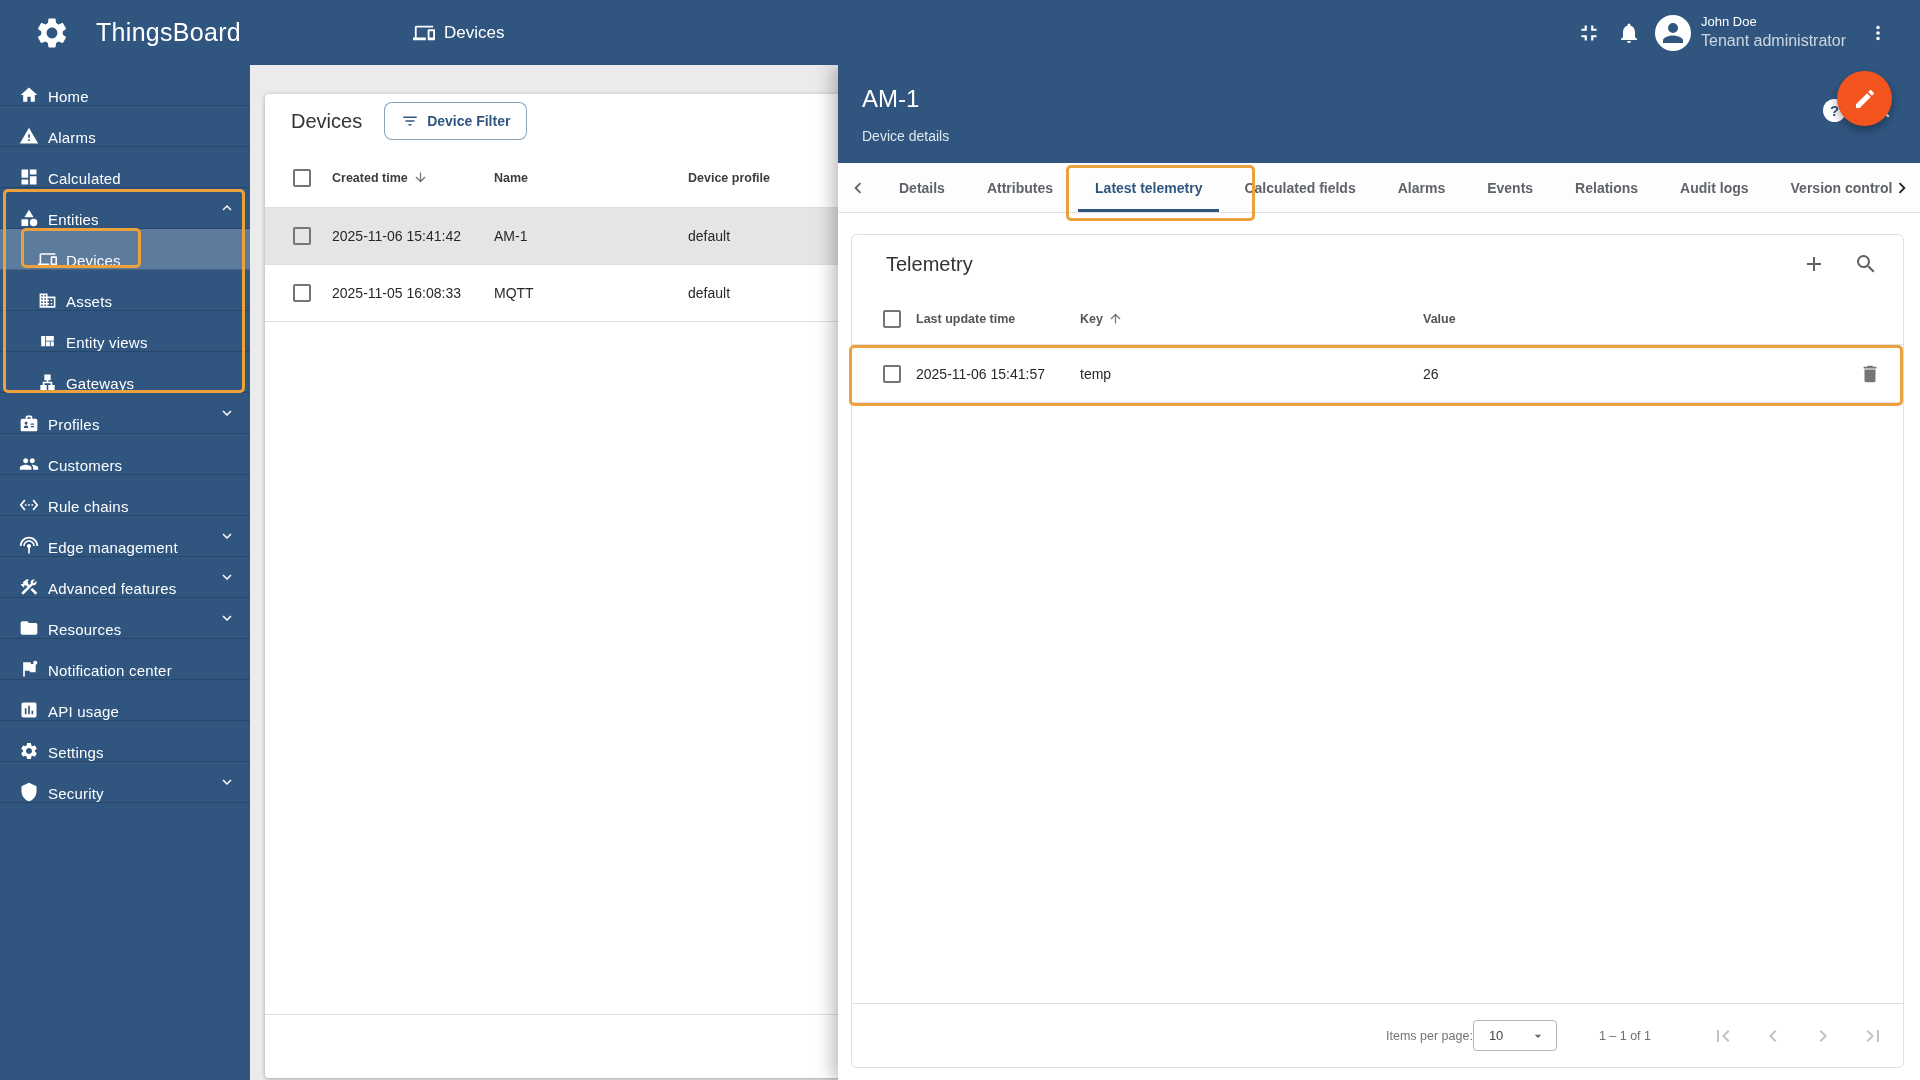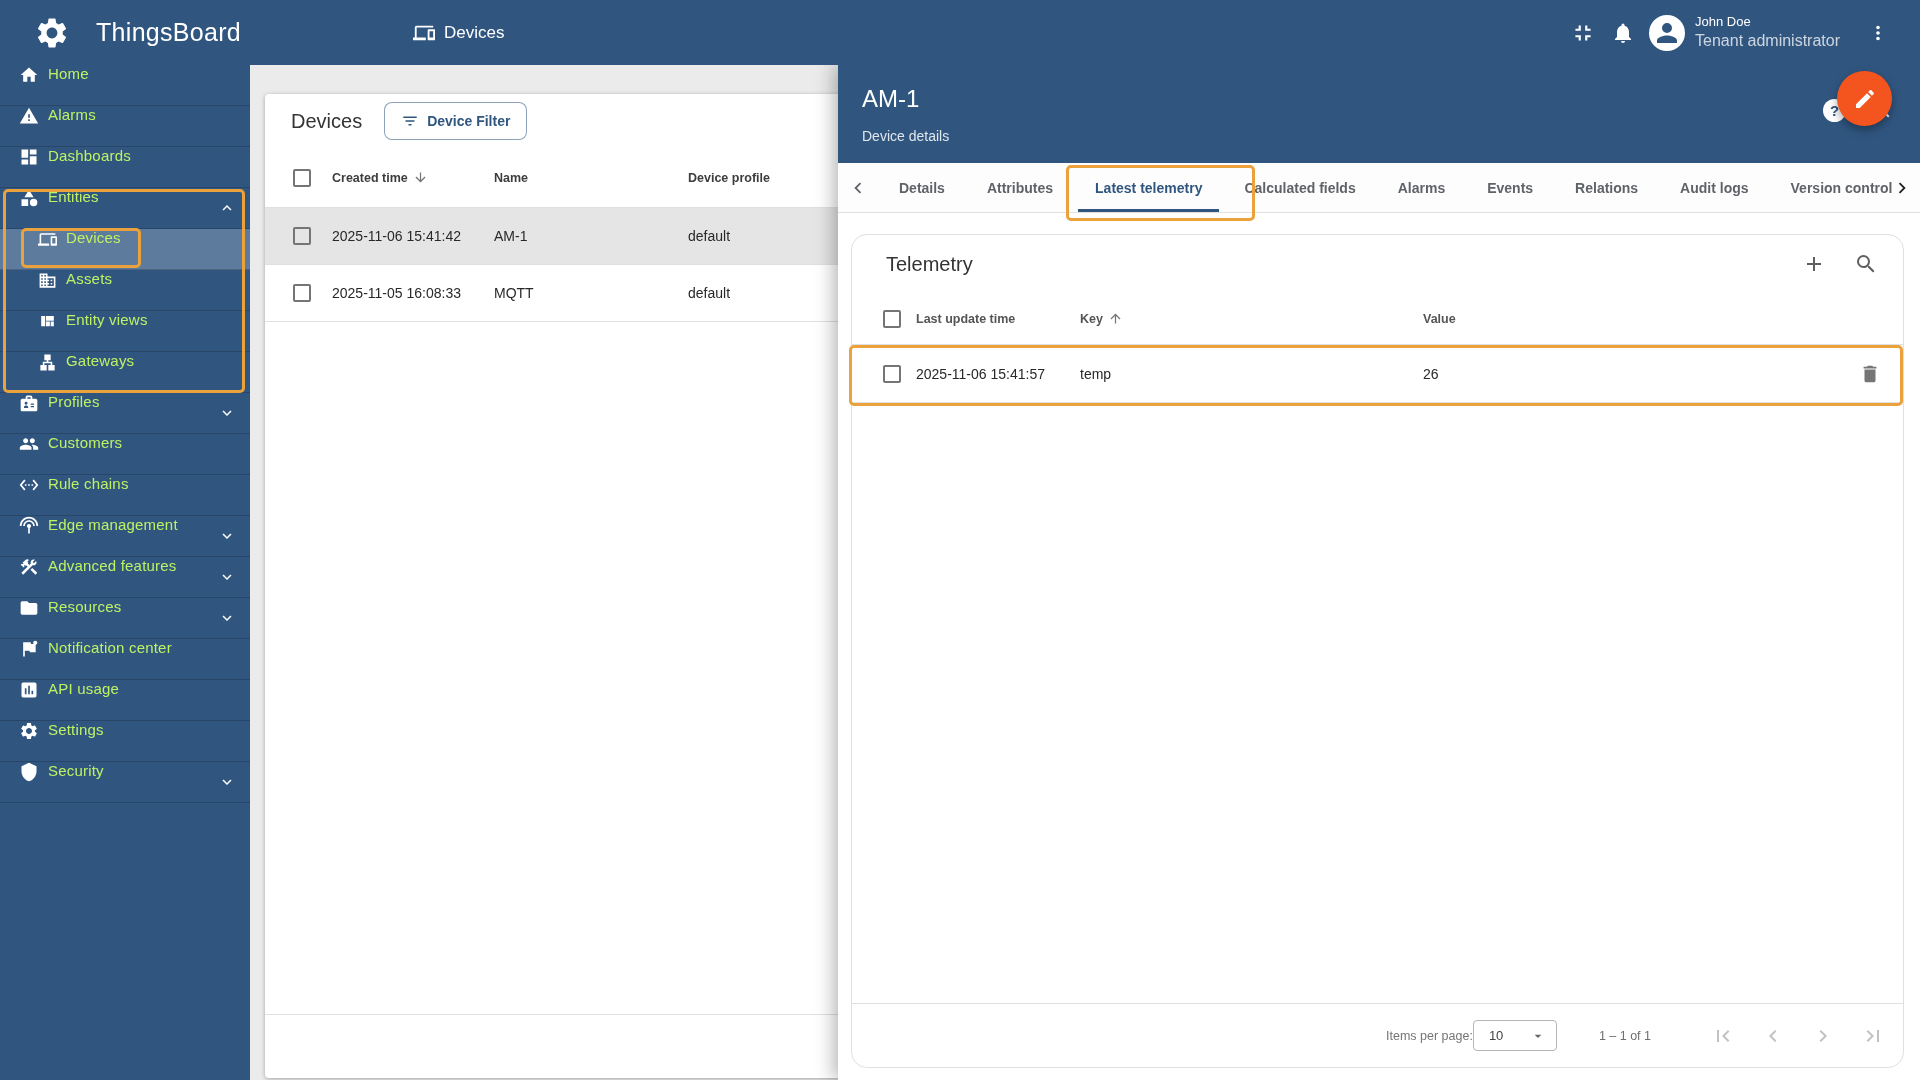--- a/index.html
+++ b/index.html
@@ -17,27 +17,27 @@
 
   
   .topbar{position:absolute;left:0;top:0;width:1920px;height:65px;background:var(--topbar-blue);z-index:30;display:flex;align-items:center;}
   .brand{display:flex;align-items:center;gap:26px;margin-left:34px;color:#fff;}
   .brand-title{font-size:25px;font-weight:500;letter-spacing:.3px;}
   .breadcrumb{display:flex;align-items:center;gap:9px;color:#fff;margin-left:172px;}
   .breadcrumb-label{font-size:17px;font-weight:500;}
   .topbar-right{position:absolute;right:22px;top:0;height:65px;display:flex;align-items:center;gap:0;color:#fff;}
   .tb-iconbtn{width:40px;height:40px;display:flex;align-items:center;justify-content:center;cursor:pointer;}
   .avatar{width:36px;height:36px;border-radius:50%;background:#fff;display:flex;align-items:center;justify-content:center;margin-left:6px;}
-  .user-block{margin-left:10px;margin-right:18px;line-height:1.25;}
+  .user-block{margin-left:10px;margin-right:12px;line-height:1.25;}
   .user-name{font-size:13px;color:#fff;}
   .user-role{font-size:16px;color:rgba(255,255,255,.75);text-align:right;}
 
   
   .sidebar{position:absolute;left:0;top:65px;width:250px;height:1015px;background:var(--topbar-blue);z-index:20;}
-  .nav-item{height:41px;display:flex;align-items:flex-start;padding-left:19px;border-bottom:1px solid rgba(0,0,0,.18);color:#bef264;cursor:pointer;position:relative;}
+  .nav-item{height:41px;display:flex;align-items:flex-end;padding-left:19px;border-bottom:1px solid rgba(0,0,0,.18);color:#ffffff;cursor:pointer;position:relative;}
   .nav-item.sub{padding-left:37px;}
   .nav-item.selected{background:rgba(255,255,255,.22);}
   .nav-icon{width:20px;height:20px;margin-right:9px;flex:0 0 auto;display:flex;align-items:center;justify-content:center;}
   .nav-label{font-size:15px;font-weight:500;letter-spacing:.2px;white-space:nowrap;}
   .nav-chevron{position:absolute;right:14px;top:11px;width:18px;height:18px;}
 
   
   .devices-card{position:absolute;left:265px;top:94px;width:1640px;height:984px;background:#fff;border-radius:4px;box-shadow:0 1px 4px rgba(0,0,0,.3);z-index:1;}
   .card-head{height:54px;display:flex;align-items:center;padding:0 26px;}
   .card-title{font-size:20px;font-weight:500;color:#333;}
@@ -65,21 +65,21 @@
   .tabs-bar{height:50px;background:#fdfdfd;border-bottom:1px solid #e0e0e0;display:flex;align-items:stretch;position:relative;overflow:hidden;}
   .tabs-nav{width:40px;display:flex;align-items:center;justify-content:center;color:#5f6368;cursor:pointer;flex:0 0 auto;}
   .tabs-nav.right{position:absolute;right:0;top:0;height:50px;width:36px;color:#222;}
   .tabs-strip{display:flex;align-items:stretch;flex:1;overflow:hidden;margin-right:20px;}
   .tab{position:relative;padding:0 21px;display:flex;align-items:center;font-size:14px;font-weight:600;color:#5f6368;white-space:nowrap;cursor:pointer;}
   .tab.active{color:var(--accent-blue);font-weight:700;}
   .tab.active::after{content:"";position:absolute;left:4px;right:4px;bottom:0;height:3px;background:var(--accent-blue);}
   .fab{position:absolute;left:999px;top:6px;width:55px;height:55px;border-radius:50%;background:var(--fab-orange);display:flex;align-items:center;justify-content:center;color:#fff;box-shadow:0 4px 10px rgba(0,0,0,.35);cursor:pointer;z-index:15;}
 
   
-  .telemetry-card{position:absolute;left:13px;top:169px;width:1053px;height:834px;border:1px solid #e0e0e0;border-radius:16px;background:#fff;display:flex;flex-direction:column;}
+  .telemetry-card{position:absolute;left:13px;top:169px;width:1053px;height:834px;border:1px solid #e0e0e0;border-radius:6px;background:#fff;display:flex;flex-direction:column;}
   .tel-head{height:58px;display:flex;align-items:center;padding:0 24px 0 34px;flex:0 0 auto;}
   .tel-title{font-size:20px;font-weight:500;color:#333;flex:1;}
   .tel-actions{display:flex;align-items:center;gap:26px;color:#5f5f5f;}
   .tel-actions .tb-iconbtn{width:26px;height:26px;}
   .tel-header-row{display:flex;align-items:center;height:52px;flex:0 0 auto;color:#555;font-size:12.5px;font-weight:700;border-bottom:1px solid #e0e0e0;}
   .tel-row{display:flex;align-items:center;height:58px;flex:0 0 auto;font-size:14px;color:#282828;border-bottom:1px solid #e0e0e0;justify-content:center;}
   .tel-c1{width:64px;padding-left:31px;display:flex;align-items:center;}
   .tel-c2{width:164px;}
   .tel-c3{width:343px;}
   .tel-c4{flex:1;display:flex;align-items:center;}
@@ -165,21 +165,21 @@
       </span>
     <span class="nav-label">Alarms</span>
   </div>
 
   <div class="nav-item">
     <span class="nav-icon">
         <svg width="20" height="20" viewBox="0 0 24 24" fill="#fff">
           <path d="M3 13h8V3H3v10zm0 8h8v-6H3v6zm10 0h8V11h-8v10zm0-18v6h8V3h-8z"></path>
         </svg>
       </span>
-    <span class="nav-label">Dashboards</span>
+    <span class="nav-label">Calculated</span>
   </div>
 
   <div class="nav-item">
     <span class="nav-icon">
         <svg width="20" height="20" viewBox="0 0 24 24" fill="#fff">
           <path d="M12 2l-5.5 9h11L12 2zm5.5 20a4.5 4.5 0 1 0 0-9 4.5 4.5 0 0 0 0 9zM3 13.5h8v8H3v-8z"></path>
         </svg>
       </span>
     <span class="nav-label">Entities</span>
     <span class="nav-chevron">

